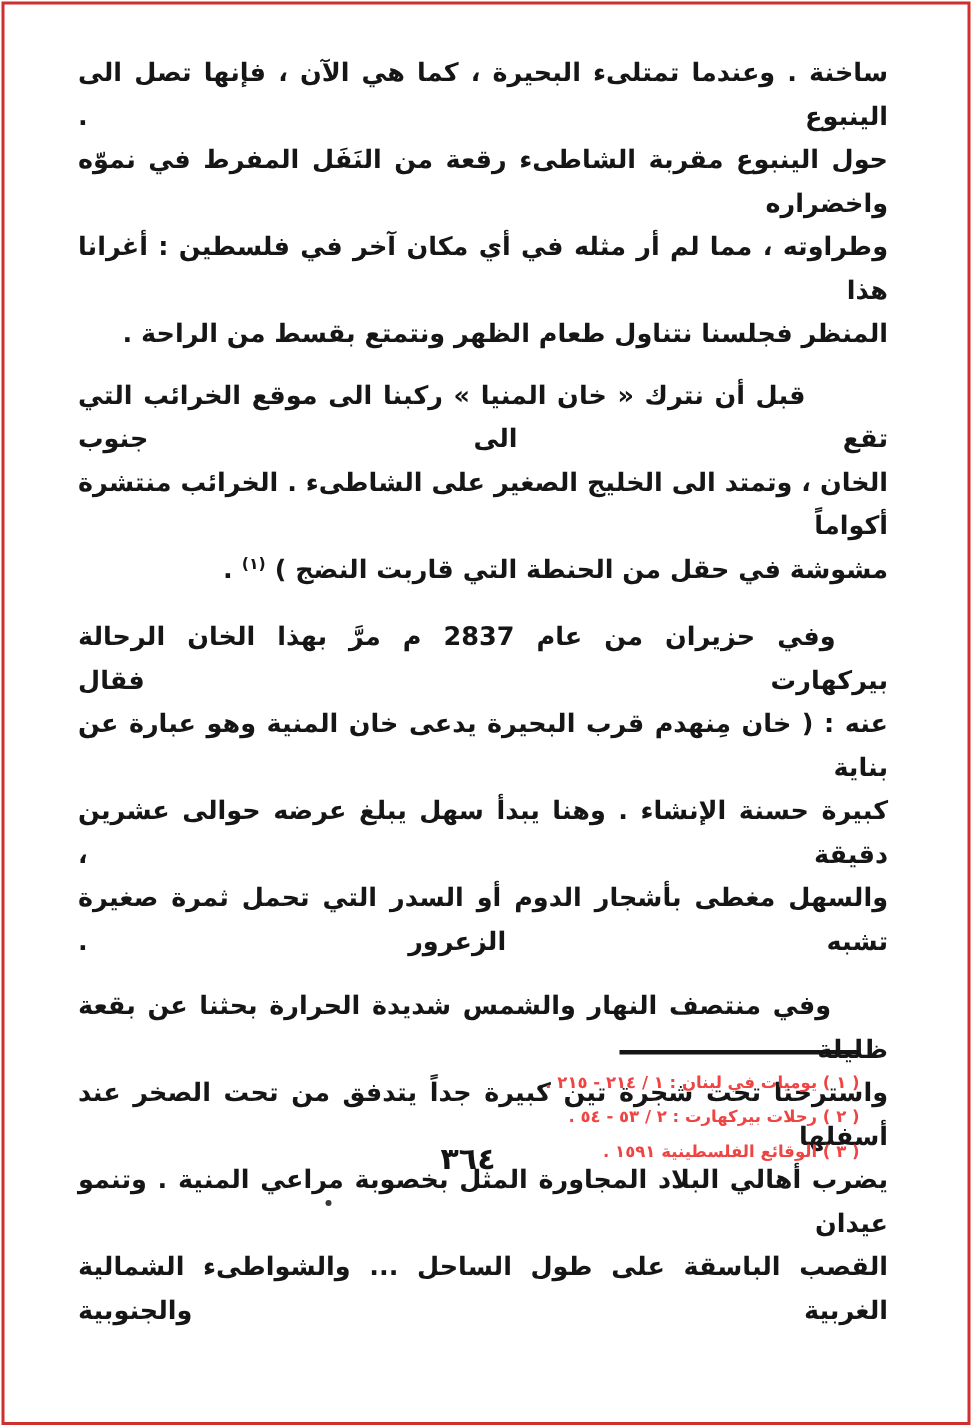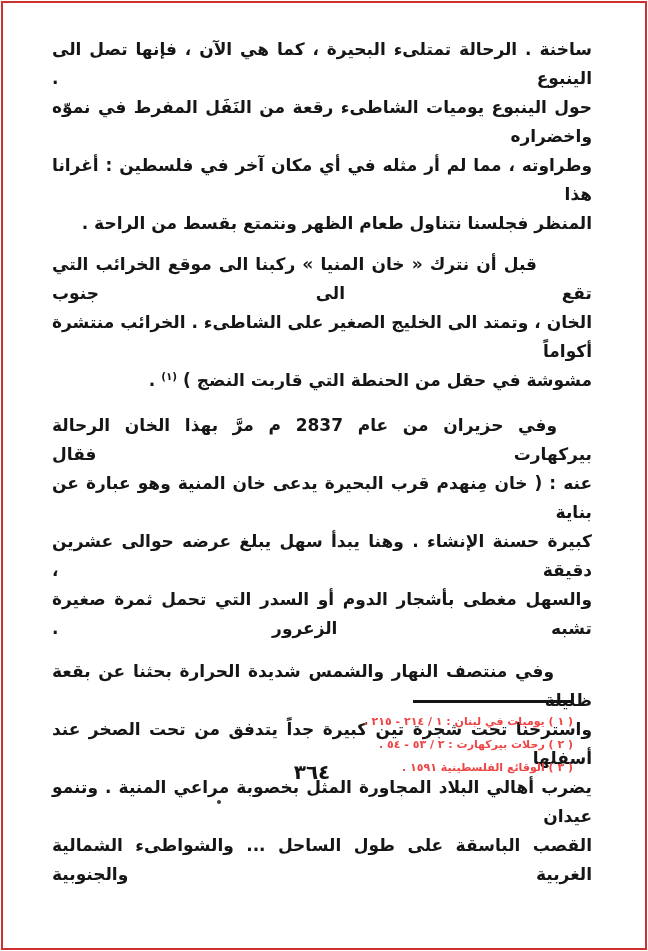--- a/index.html
+++ b/index.html
@@ -94,22 +94,22 @@
   }
 </style>
 </head>
 <body>
 
 <div class="frame"></div>
 
 <div class="text-block" dir="rtl">
 
   <div class="para gap12">
-    <div class="line">ساخنة . الرحالة تمتلىء البحيرة ، كما هي الآن ، فإنها تصل الى الينبوع .</div>
-    <div class="line">حول الينبوع يوميات الشاطىء رقعة من النَفَل المفرط في نموّه واخضراره</div>
+    <div class="line">ساخنة . وعندما تمتلىء البحيرة ، كما هي الآن ، فإنها تصل الى الينبوع .</div>
+    <div class="line">حول الينبوع مقربة الشاطىء رقعة من النَفَل المفرط في نموّه واخضراره</div>
     <div class="line">وطراوته ، مما لم أر مثله في أي مكان آخر في فلسطين : أغرانا هذا</div>
     <div class="line end">المنظر فجلسنا نتناول طعام الظهر ونتمتع بقسط من الراحة .</div>
   </div>
 
   <div class="para gap16">
     <div class="line ind55">قبل أن نترك « خان المنيا » ركبنا الى موقع الخرائب التي تقع الى جنوب</div>
     <div class="line">الخان ، وتمتد الى الخليج الصغير على الشاطىء . الخرائب منتشرة أكواماً</div>
     <div class="line end">
       <span>مشوشة في حقل من الحنطة التي قاربت النضج ) </span><sup class="fnmark">(١)</sup><span> .</span>
     </div>

